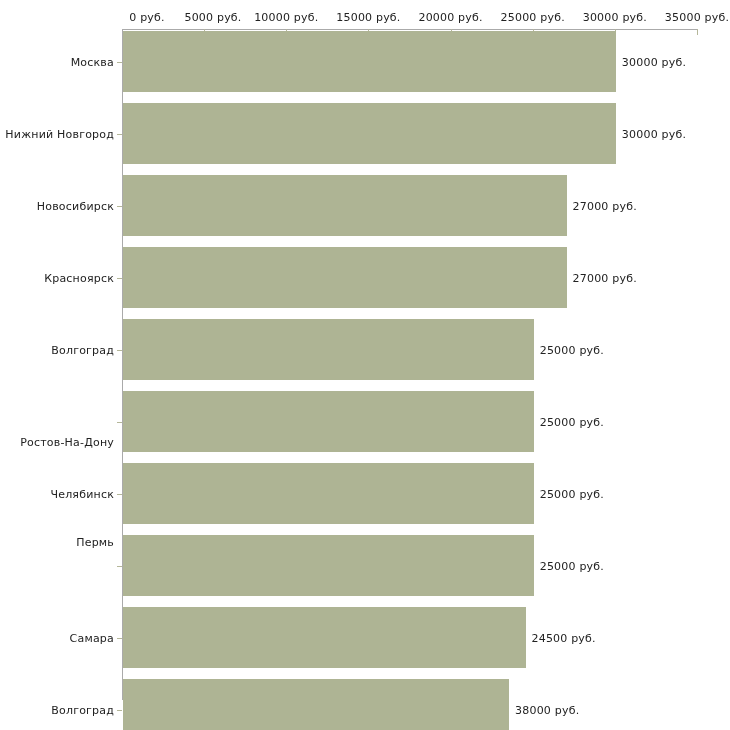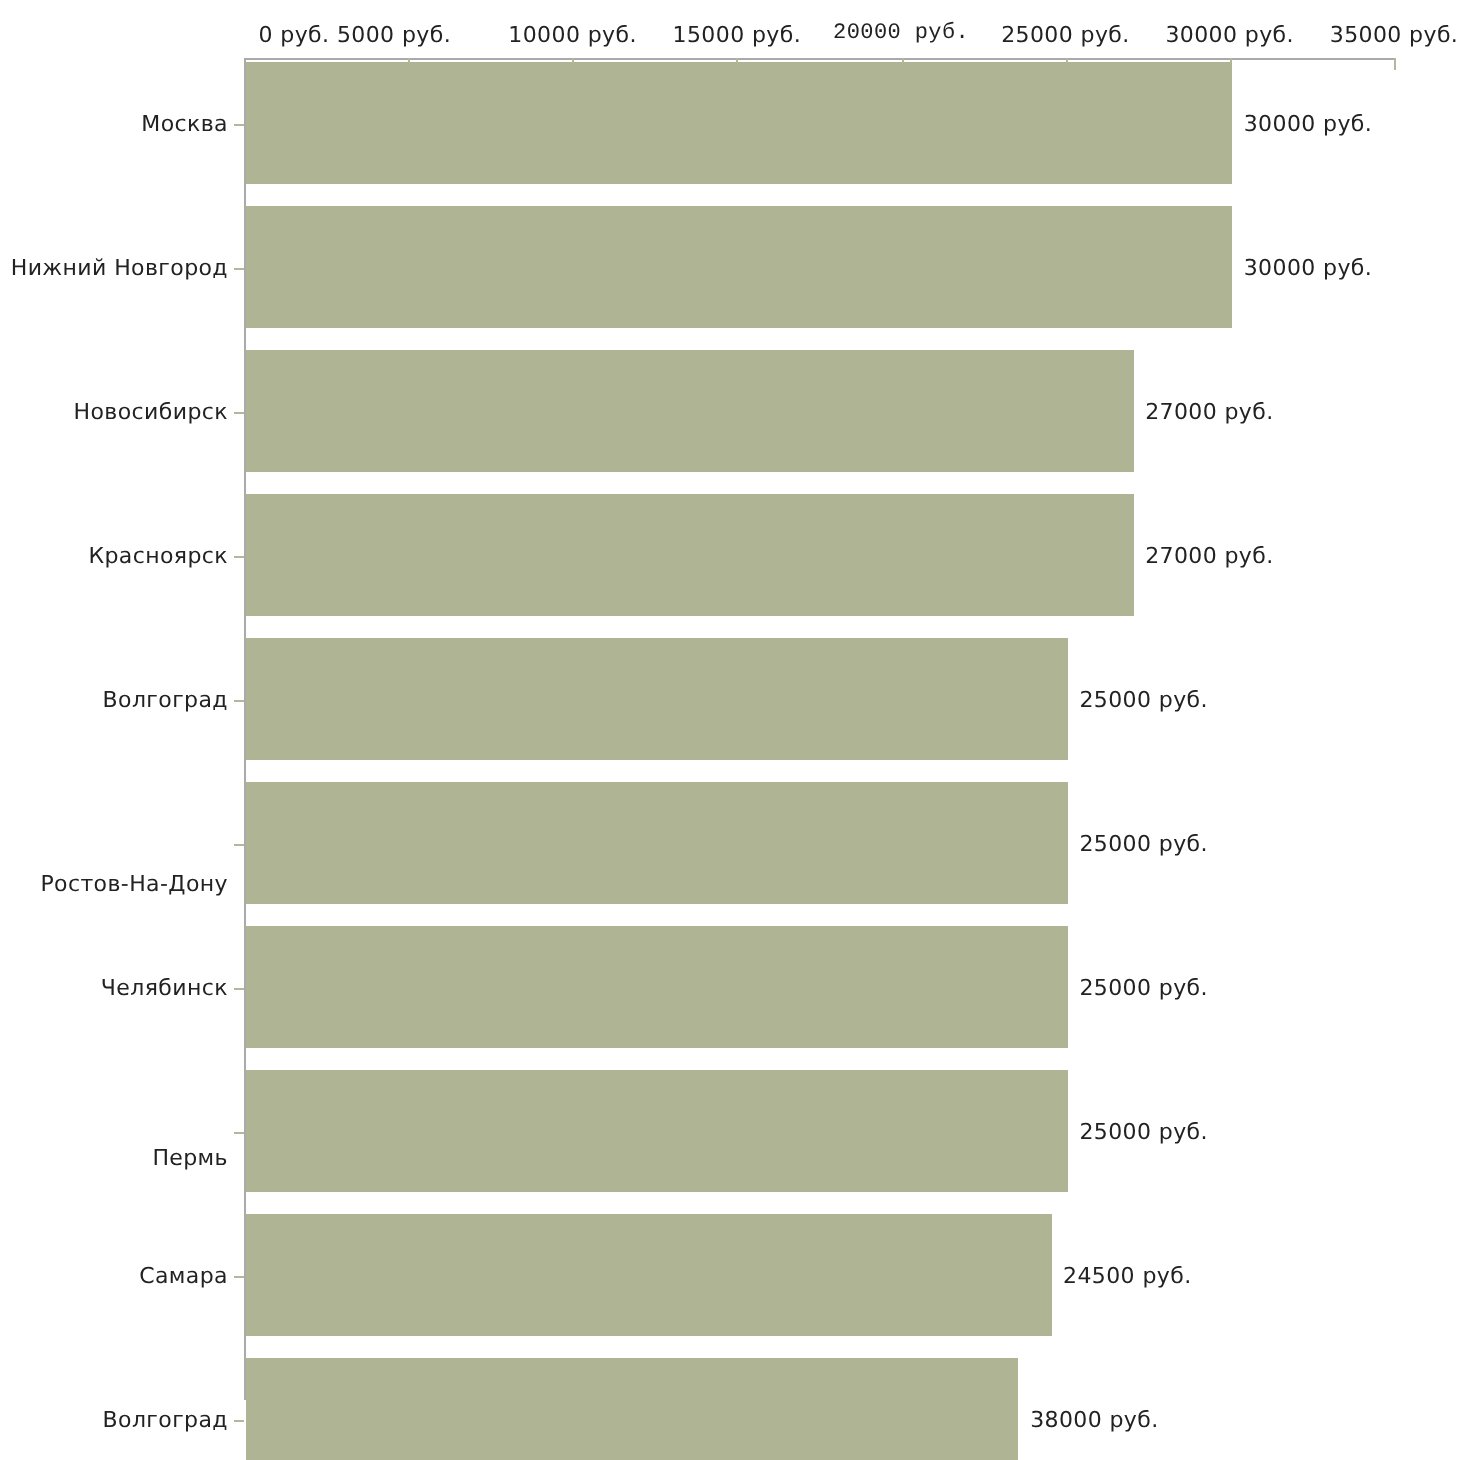--- a/index.html
+++ b/index.html
@@ -93,27 +93,27 @@
 </head>
 <body>
 
 <div id="chart-root">
 
   <div class="x-axis-line"></div>
   <div id="x-ticks">
       <div class="x-tick" style="left: 122px;"></div>
       <div class="x-tick-label" style="left: 122px; margin-left: 25px;">0 руб.</div>
       <div class="x-tick" style="left: 204.143px;"></div>
-      <div class="x-tick-label" style="left: 197px;">5000 руб.</div>
+      <div class="x-tick-label" style="left: 213px;">5000 руб.</div>
       <div class="x-tick" style="left: 286.286px;"></div>
       <div class="x-tick-label" style="left: 286.286px;">10000 руб.</div>
       <div class="x-tick" style="left: 368.429px;"></div>
       <div class="x-tick-label" style="left: 368.429px;">15000 руб.</div>
       <div class="x-tick" style="left: 450.571px;"></div>
-      <div class="x-tick-label" style="left: 450.571px; font-family: Liberation Mono, monospace;">20000 руб.</div>
+      <div class="x-tick-label" style="left: 450.571px;">20000 руб.</div>
       <div class="x-tick" style="left: 532.714px;"></div>
       <div class="x-tick-label" style="left: 532.714px;">25000 руб.</div>
       <div class="x-tick" style="left: 614.857px;"></div>
       <div class="x-tick-label" style="left: 614.857px;">30000 руб.</div>
       <div class="x-tick" style="left: 697px;"></div>
       <div class="x-tick-label" style="left: 697px;">35000 руб.</div>
     </div>
 
   <div class="y-axis-line"></div>
   <div id="y-ticks">
@@ -125,21 +125,21 @@
       <div class="y-tick-label" style="top: 205.5px;">Новосибирск</div>
       <div class="y-tick" style="top: 277.5px;"></div>
       <div class="y-tick-label" style="top: 277.5px;">Красноярск</div>
       <div class="y-tick" style="top: 349.5px;"></div>
       <div class="y-tick-label" style="top: 349.5px;">Волгоград</div>
       <div class="y-tick" style="top: 421.5px;"></div>
       <div class="y-tick-label" style="top: 421.5px; margin-top: 20px;">Ростов-На-Дону</div>
       <div class="y-tick" style="top: 493.5px;"></div>
       <div class="y-tick-label" style="top: 493.5px;">Челябинск</div>
       <div class="y-tick" style="top: 565.5px;"></div>
-      <div class="y-tick-label" style="top: 579px; margin-left: 30px;">Пермь</div>
+      <div class="y-tick-label" style="top: 542px; margin-left: 30px;">Пермь</div>
       <div class="y-tick" style="top: 637.5px;"></div>
       <div class="y-tick-label" style="top: 637.5px;">Самара</div>
       <div class="y-tick" style="top: 709.5px;"></div>
       <div class="y-tick-label" style="top: 709.5px;">Волгоград</div>
     </div>
 
   <div id="bars">
       <div class="bar" title="Москва: 30000 руб." style="top: 31px; width: 492.857px; background: rgb(174, 180, 148);"></div>
       <div class="bar-value-label" style="left: 621.857px; top: 61.5px;">30000 руб.</div>
       <div class="bar" title="Нижний Новгород: 30000 руб." style="top: 103px; width: 492.857px; background: rgb(174, 180, 148);"></div>

